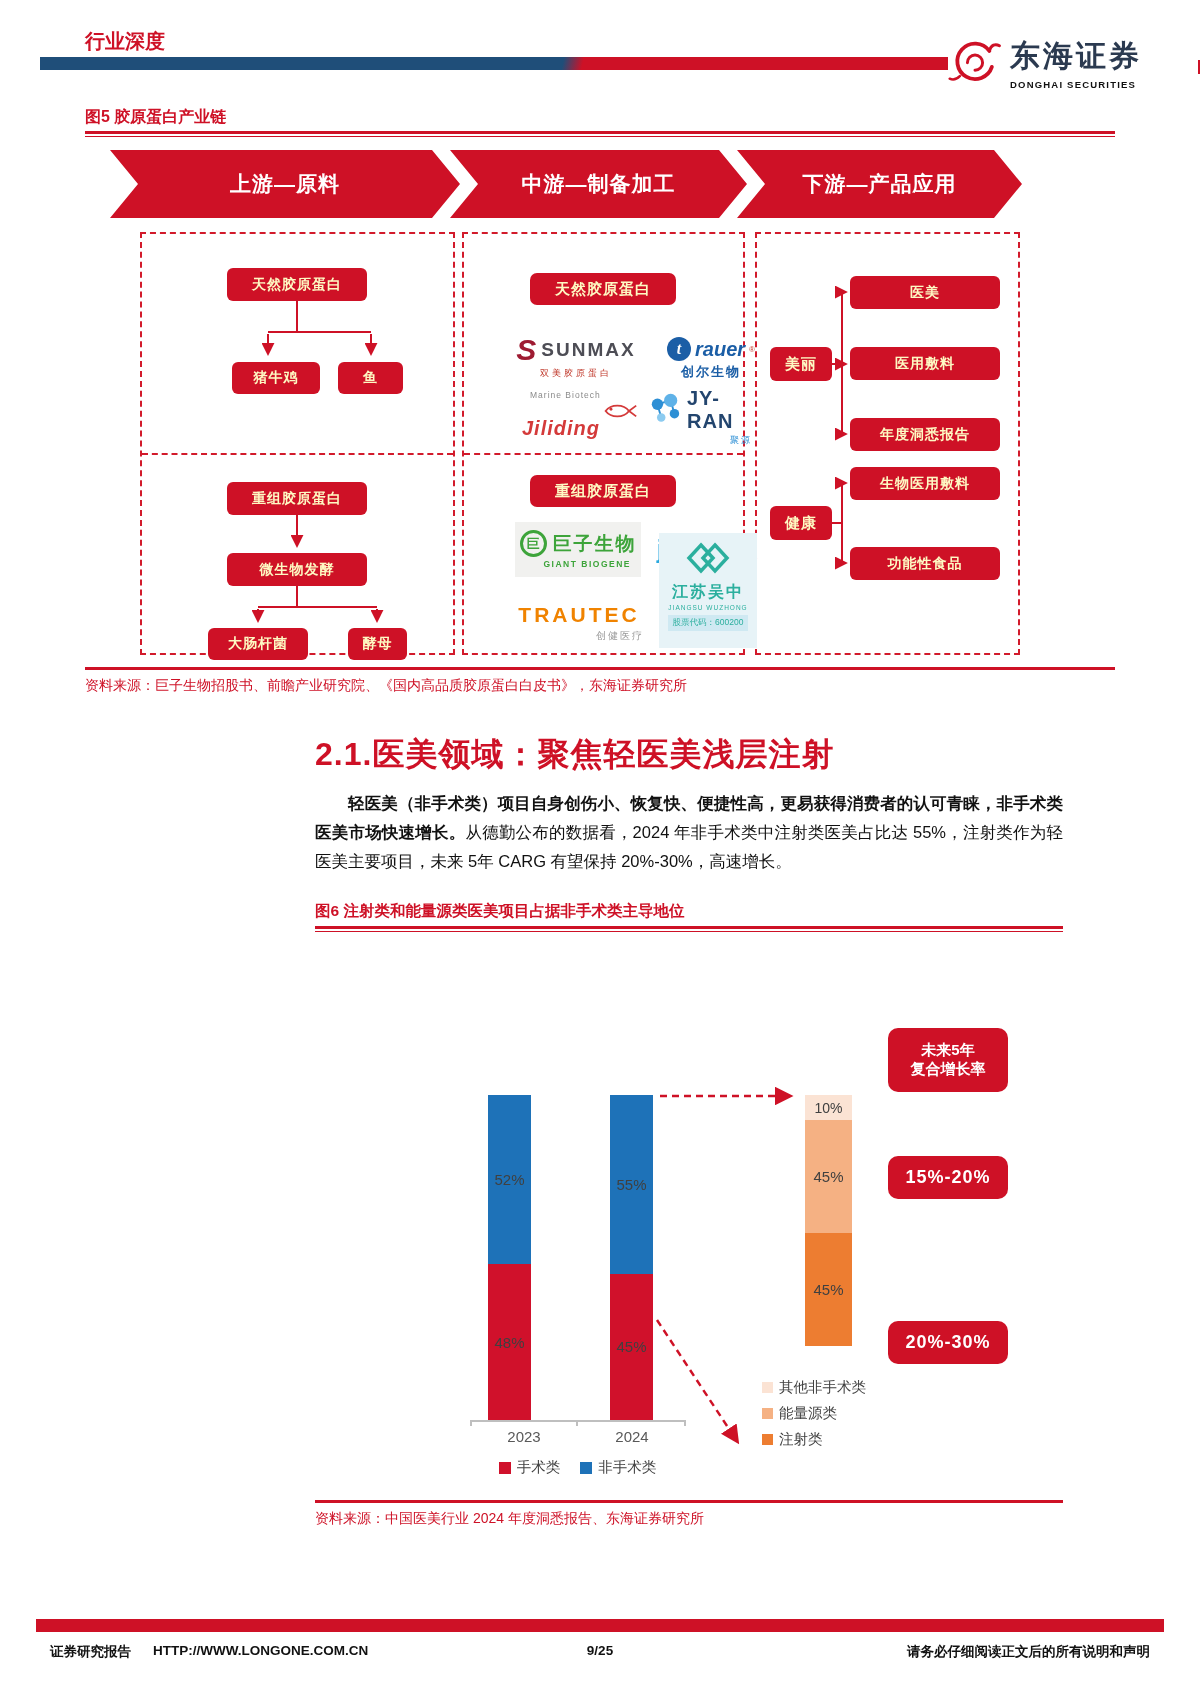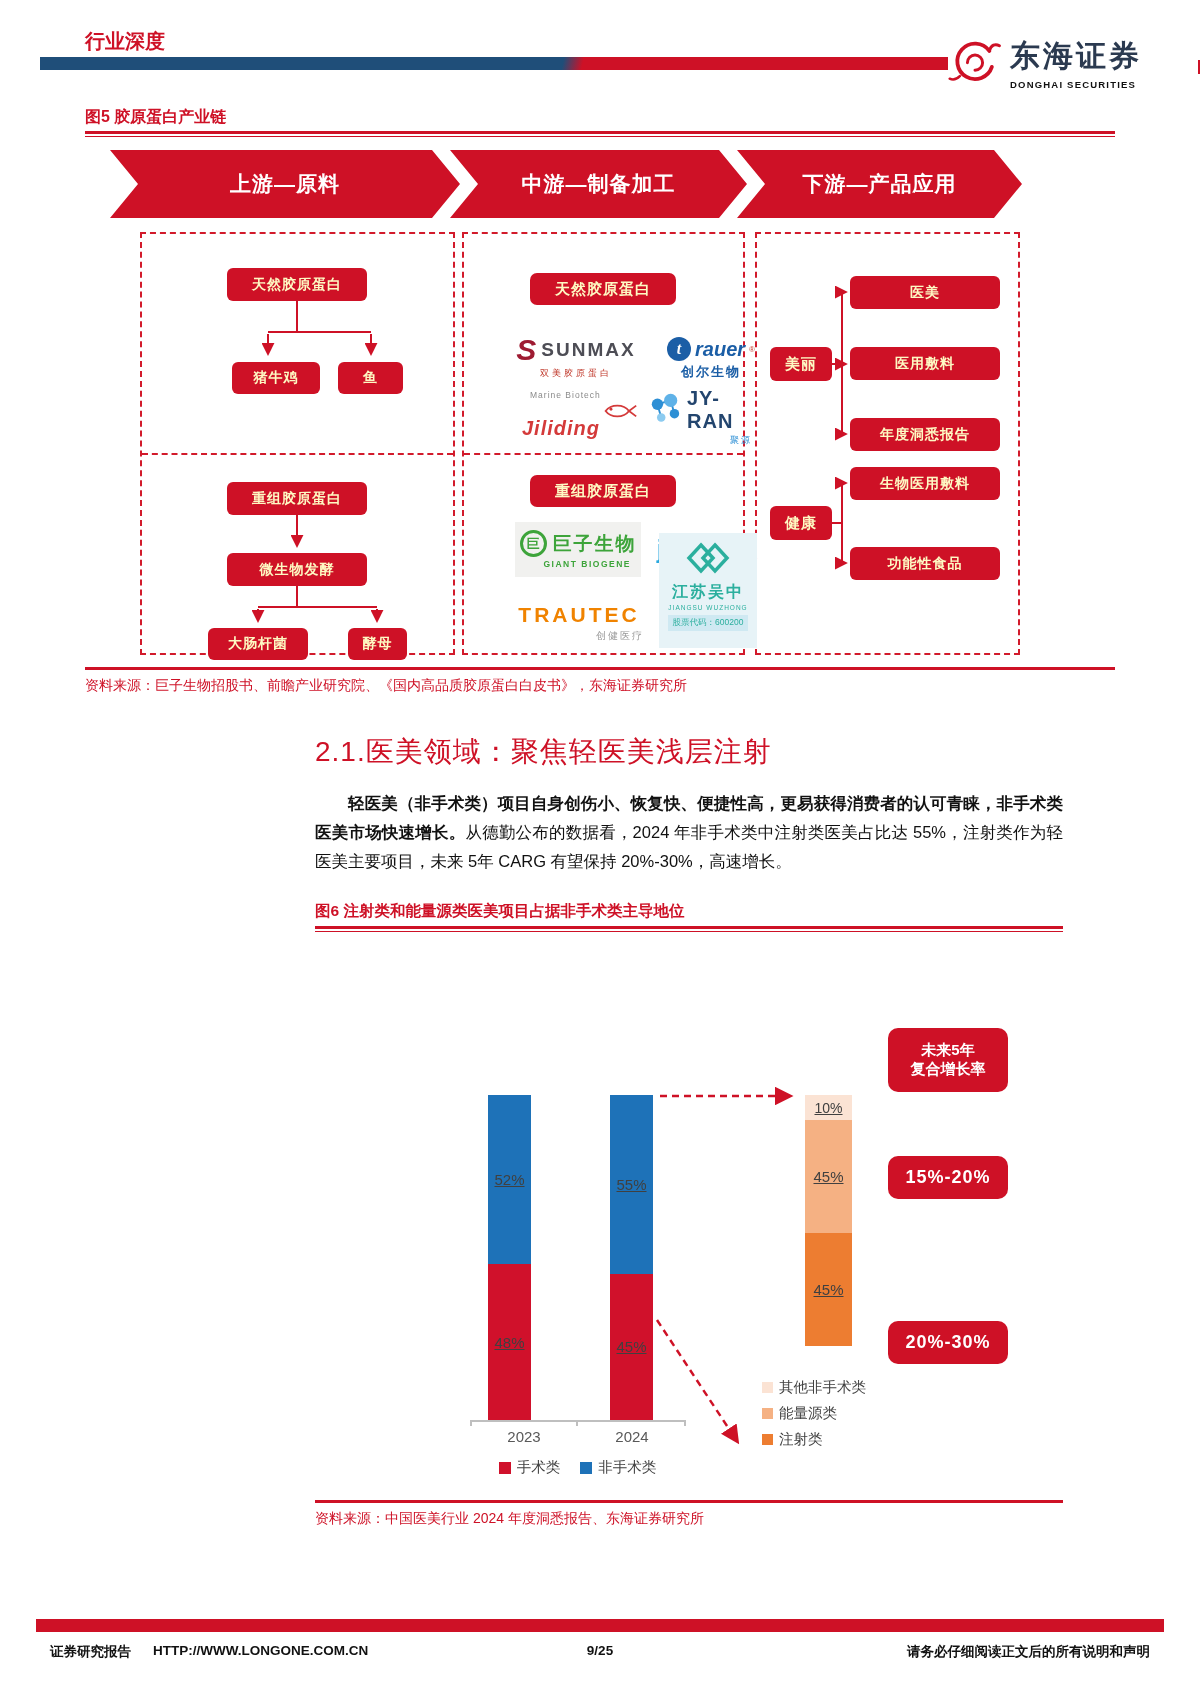--- a/index.html
+++ b/index.html
@@ -72,31 +72,31 @@
   .jinbo-name{font-size:25px;font-weight:bold;color:#29A8DF;letter-spacing:1px;}
   .jinbo-sub{font-size:16px;font-weight:bold;color:#E5007F;}
   .trautec-name{font-size:21px;font-weight:800;color:#F08300;letter-spacing:3px;}
   .trautec-sub{font-size:10px;color:#999;letter-spacing:2px;align-self:flex-end;margin-right:4px;margin-top:2px;}
   .wuzhong-block{background:#E7F3F7;justify-content:flex-start;padding-top:8px;}
   .wuzhong-cn{font-size:16px;font-weight:bold;color:#2BAF9E;letter-spacing:2px;margin-top:3px;}
   .wuzhong-en{font-size:6.5px;color:#2BAF9E;letter-spacing:1px;margin-top:1px;}
   .wuzhong-code{font-size:8.5px;color:#2BAF9E;background:#CFE9F2;padding:2px 5px;margin-top:4px;}
 
   
-  .sec-heading{font-size:28px;font-weight:normal;color:var(--red);letter-spacing:1px;}
+  .sec-heading{font-size:32px;font-weight:bold;color:var(--red);letter-spacing:1px;}
   .para{width:748px;font-size:16.5px;line-height:29px;color:#111;text-align:justify;text-indent:2em;}
   .para b{font-weight:bold;}
 
   
   .cagr-box{background:var(--red);color:#fff;border-radius:10px;display:flex;flex-direction:column;align-items:center;justify-content:center;
     font-weight:bold;}
   .cagr-box .l1{font-size:15px;}
   .cagr-box .big{font-size:18px;letter-spacing:1px;}
   .bar{display:flex;flex-direction:column;}
-  .seg{display:flex;align-items:center;justify-content:center;font-size:15px;color:#404040;text-decoration:underline;}
+  .seg{display:flex;align-items:center;justify-content:center;font-size:15px;color:#404040;}
   .seg.blue{background:var(--blue);}
   .seg.redbar{background:#D0112B;}
   .seg.o1{background:var(--orange-pale);}
   .seg.o2{background:var(--orange-light);}
   .seg.o3{background:var(--orange);}
   .axis{background:#BFBFBF;height:1.5px;}
   .tick{width:1.5px;height:6px;background:#BFBFBF;}
   .cat-label{font-size:15px;color:#595959;text-align:center;}
   .legend-row{display:flex;align-items:center;justify-content:center;gap:20px;}
   .legend-item{display:flex;align-items:center;gap:6px;font-size:14.5px;color:#404040;}

